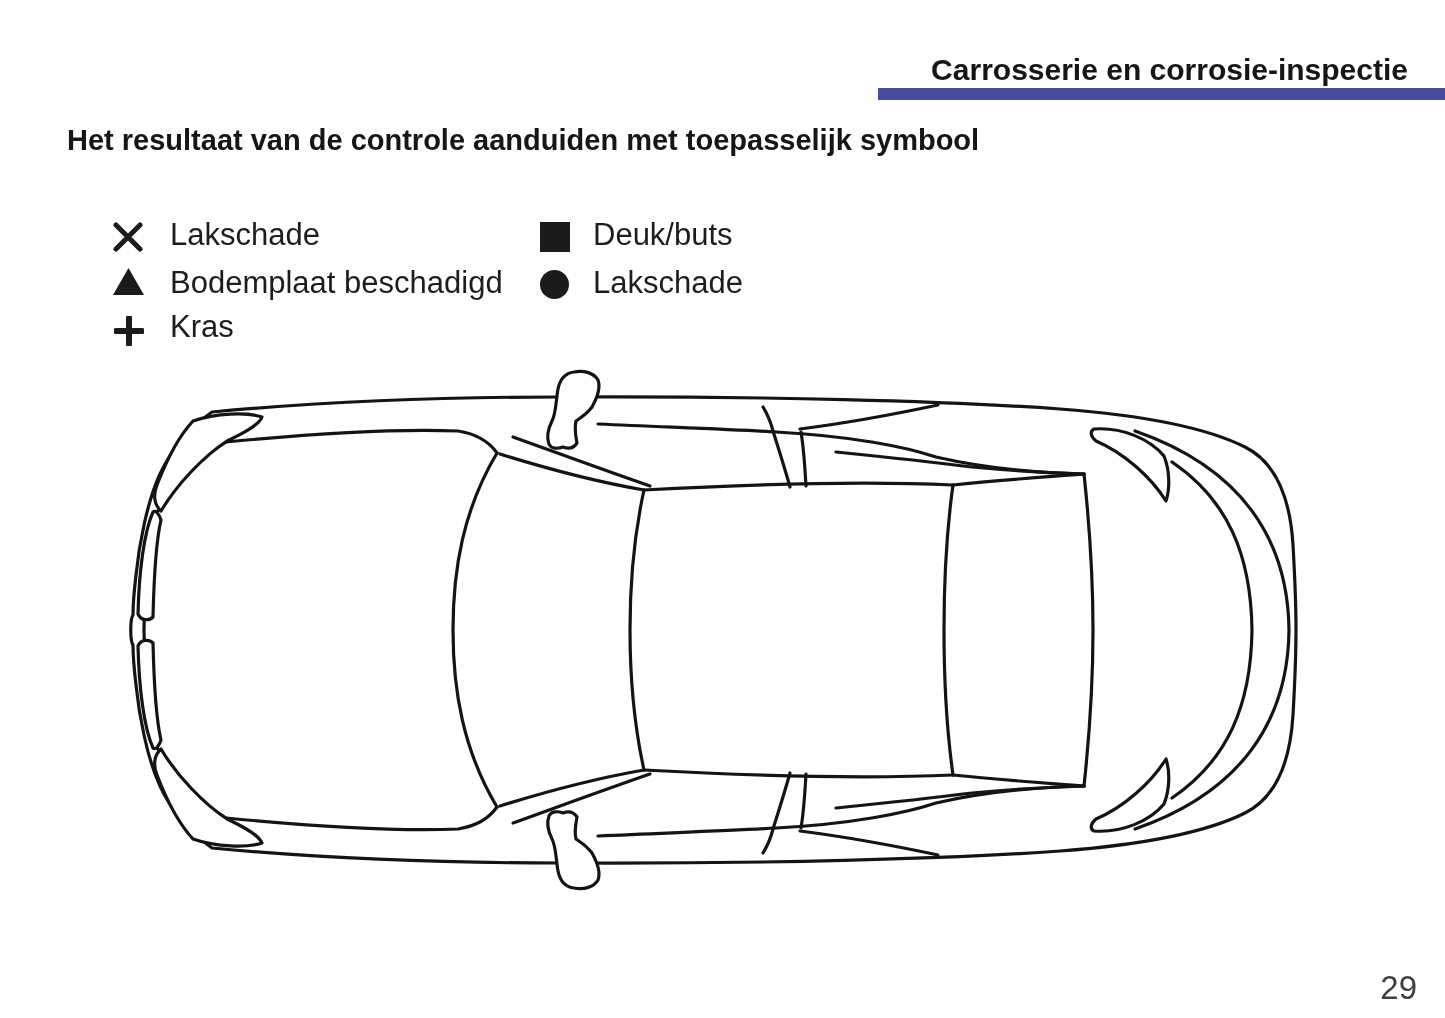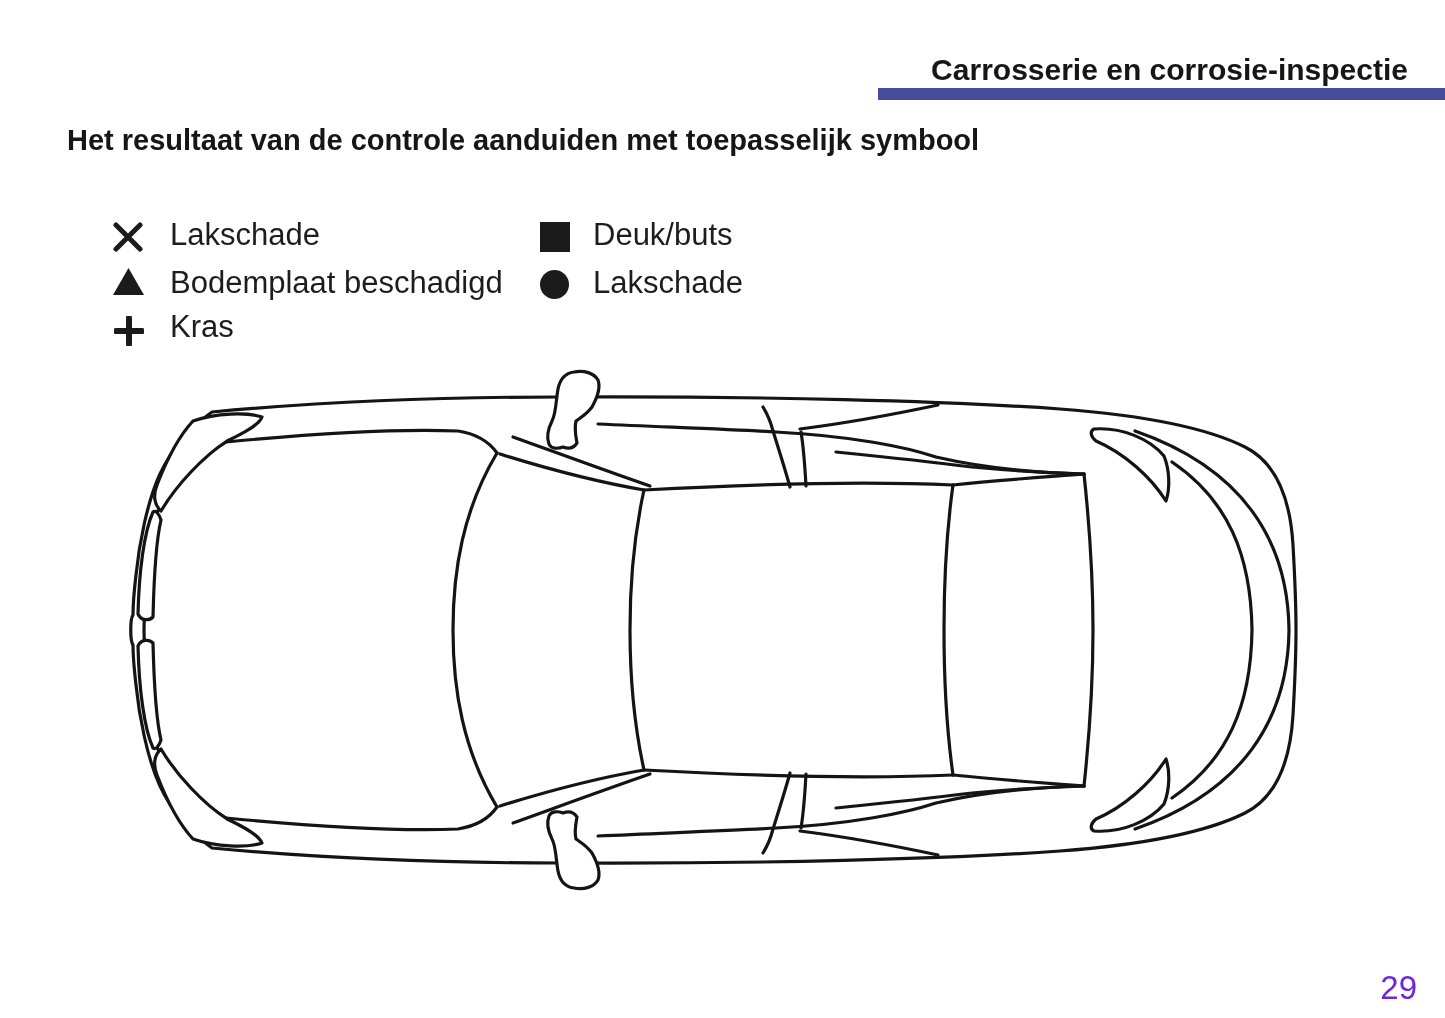--- a/index.html
+++ b/index.html
@@ -39,21 +39,21 @@
     color:#1d1d1d;
     white-space:nowrap;
     line-height:1.0;
   }
   .sym{position:absolute;}
   .car-wrap{top:0;left:0;width:1445px;height:1018px;}
   .car-wrap svg{display:block;width:1445px;height:1018px;}
   .page-number{
     top:969px;right:28px;
     font-size:33px;
-    color:#6d28d9;
+    color:#404040;
   }
 </style>
 </head>
 <body>
 
 <div class="abs page-title">Carrosserie en corrosie-inspectie</div>
 <div class="abs title-rule"></div>
 
 <div class="abs intro-line">Het resultaat van de controle aanduiden met toepasselijk symbool</div>
 

